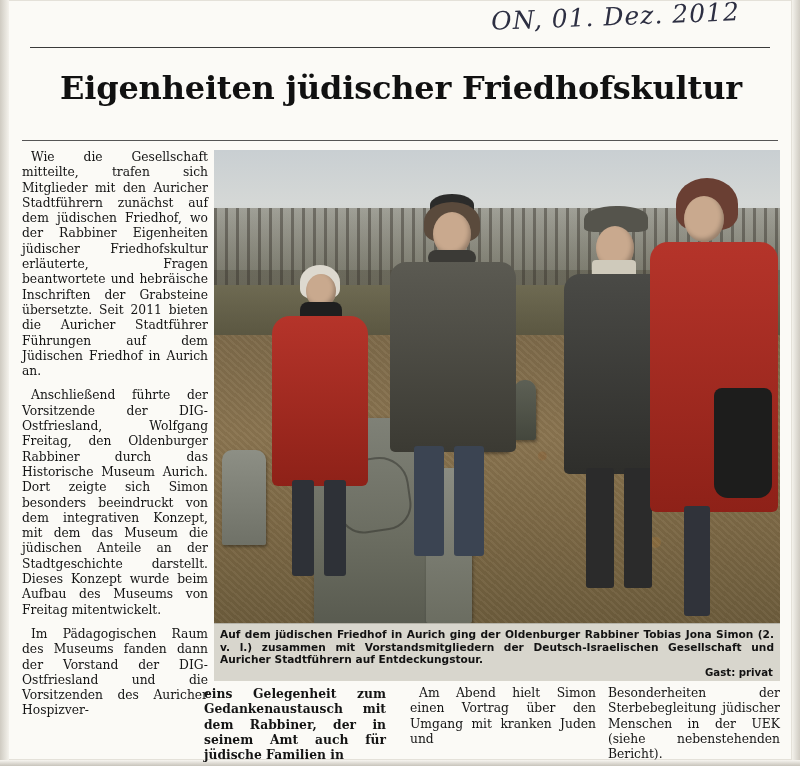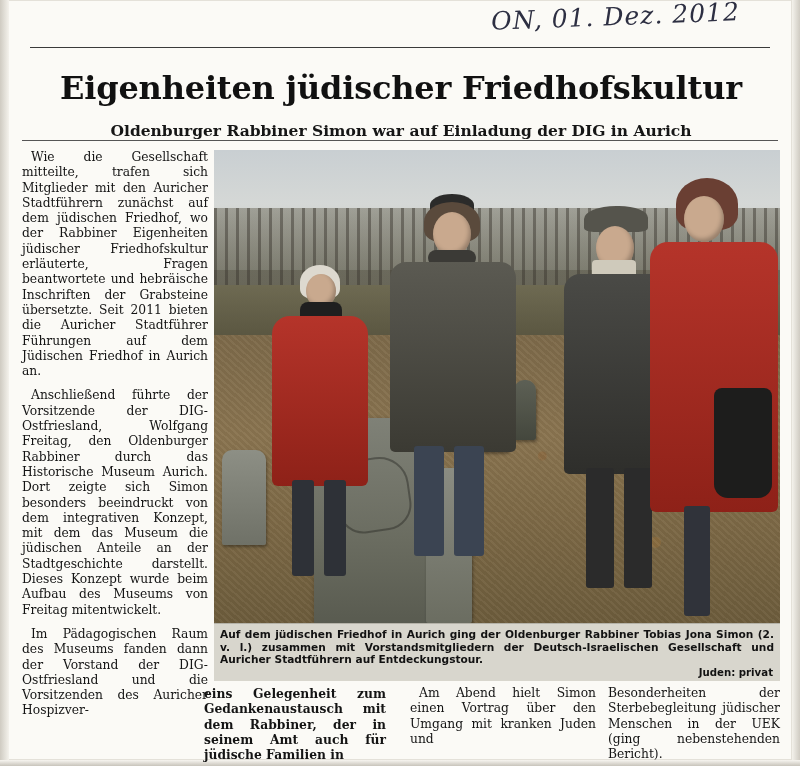--- a/index.html
+++ b/index.html
@@ -255,21 +255,20 @@
 <div id="page">
   <div id="paper"></div>
   <div class="scan-edge-left"></div>
   <div class="scan-edge-right"></div>
   <div class="scan-edge-bottom"></div>
 
   <div id="handwriting">ON, 01. Dez. 2012</div>
 
   <div class="rule-top"></div>
   <h1 id="headline">Eigenheiten jüdischer Friedhofskultur</h1>
-  <h2 id="subheadline">Oldenburger Rabbiner Simon war auf Einladung der DIG in Aurich</h2>
   <div class="rule-under-sub"></div>
 
   <div class="col" id="col1">
     <p class="indent">Wie die Gesellschaft mitteilte, trafen sich Mitglieder mit den Auricher Stadtführern zunächst auf dem jüdischen Friedhof, wo der Rabbiner Eigenheiten jüdischer Friedhofskultur erläuterte, Fragen beantwortete und hebräische Inschriften der Grabsteine übersetzte. Seit 2011 bieten die Auricher Stadtführer Führungen auf dem Jüdischen Friedhof in Aurich an.</p>
     <p class="indent">Anschließend führte der Vorsitzende der DIG-Ostfriesland, Wolfgang Freitag, den Oldenburger Rabbiner durch das Historische Museum Aurich. Dort zeigte sich Simon besonders beeindruckt von dem integrativen Konzept, mit dem das Museum die jüdischen Anteile an der Stadtgeschichte darstellt. Dieses Konzept wurde beim Aufbau des Museums von Freitag mitentwickelt.</p>
     <p class="indent">Im Pädagogischen Raum des Museums fanden dann der Vorstand der DIG-Ostfriesland und die Vorsitzenden des Auricher Hospizver-</p>
   </div>
 
   <div id="photo-wrap">
     <div id="photo">
@@ -320,26 +319,26 @@
         <div class="hair-dark" style="left:462px; top:28px; width:62px; height:52px; background:#6a3f33;"></div>
         <div class="head" style="left:470px; top:46px; width:40px; height:46px;"></div>
         <div class="coat-red" style="position:absolute; left:436px; top:92px; width:128px; height:270px;"></div>
         <div class="bag" style="left:500px; top:238px; width:58px; height:110px;"></div>
         <div class="leg" style="left:470px; top:356px; width:26px; height:110px; background:#30333a;"></div>
       </div>
     </div>
 
     <div id="caption">
       <div class="cap-text">Auf dem jüdischen Friedhof in Aurich ging der Oldenburger Rabbiner Tobias Jona Simon (2. v. l.) zusammen mit Vorstandsmitgliedern der Deutsch-Israelischen Gesellschaft und Auricher Stadtführern auf Entdeckungstour.</div>
-      <div class="cap-credit">Juden: privat</div>
+      <div class="cap-credit">Gast: privat</div>
     </div>
   </div>
 
   <div class="col" id="col2">
     <p>eins Gelegenheit zum Gedankenaustausch mit dem Rabbiner, der in seinem Amt auch für jüdische Familien in</p>
   </div>
   <div class="col" id="col3">
     <p class="indent">Am Abend hielt Simon einen Vortrag über den Umgang mit kranken Juden und</p>
   </div>
   <div class="col" id="col4">
-    <p>Besonderheiten der Sterbebegleitung jüdischer Menschen in der UEK (ging nebenstehenden Bericht).</p>
+    <p>Besonderheiten der Sterbebegleitung jüdischer Menschen in der UEK (siehe nebenstehenden Bericht).</p>
   </div>
 </div>
 
 </body></html>

